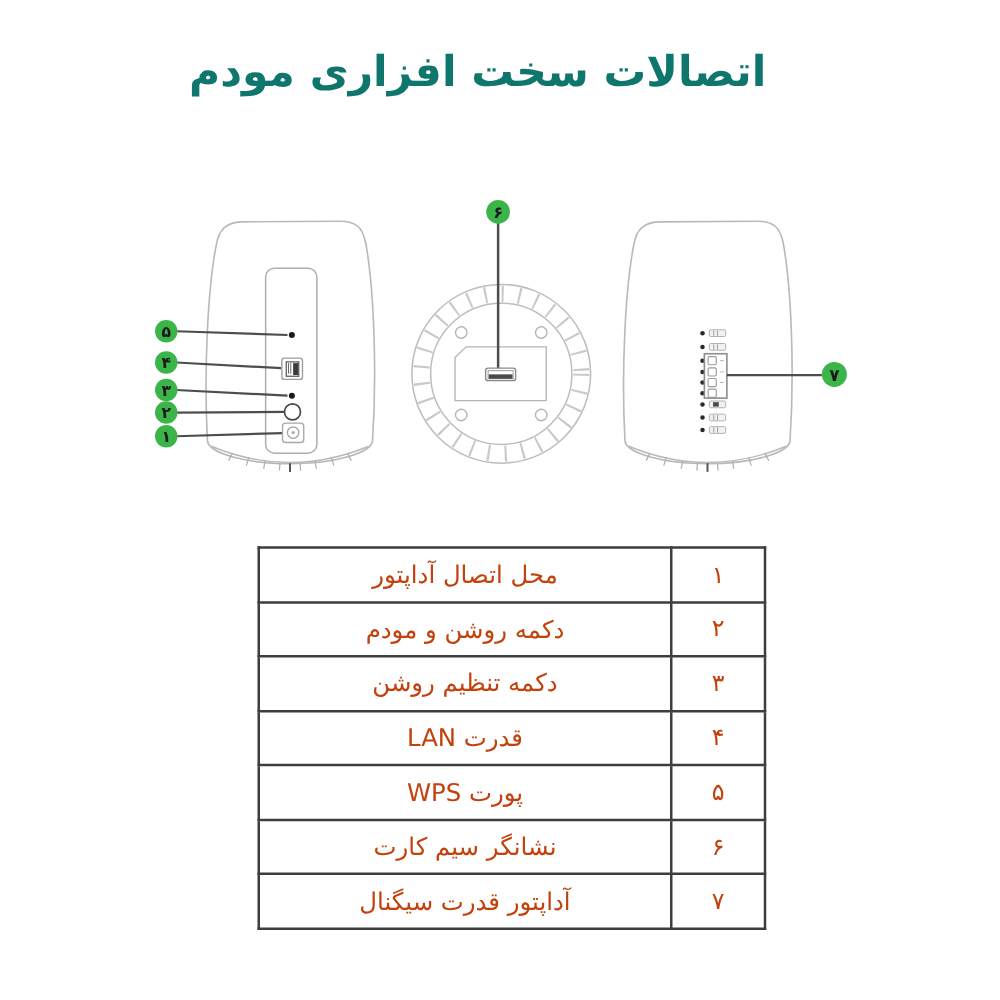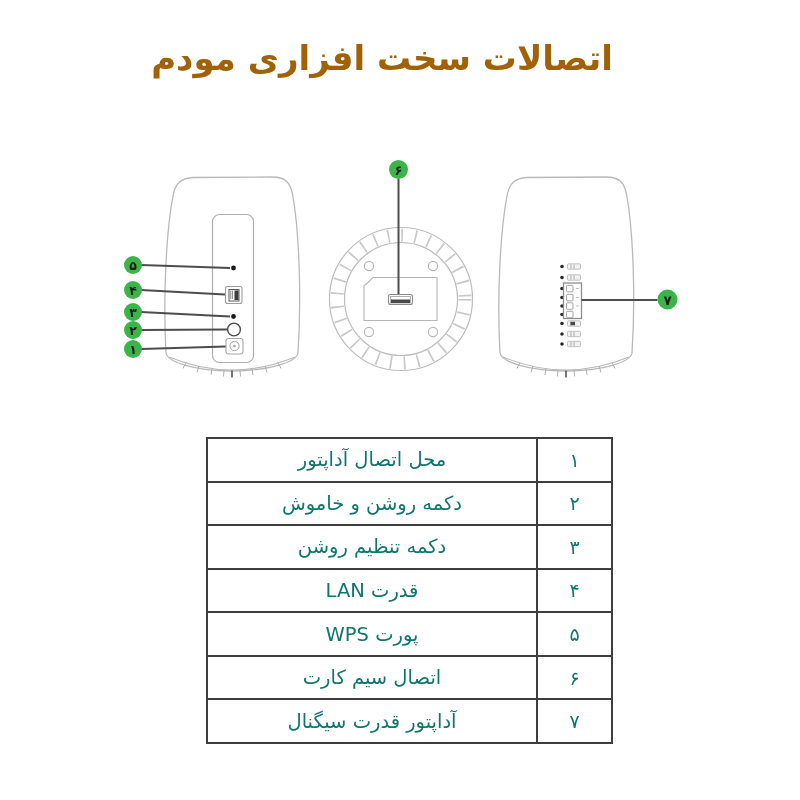--- a/index.html
+++ b/index.html
@@ -1,24 +1,24 @@
 <!DOCTYPE html>
 <html lang="fa"><head>
 <meta charset="utf-8">
 <style>
   html,body{margin:0;padding:0;background:#ffffff;}
   .page{position:relative;width:800px;height:800px;background:#ffffff;overflow:hidden;
         font-family:"DejaVu Sans","Liberation Sans",sans-serif;}
   .title{position:absolute;top:38px;right:187px;margin:0;direction:rtl;
-         font-size:34px;font-weight:bold;color:#a16207;letter-spacing:0;}
+         font-size:34px;font-weight:bold;color:#0f766e;letter-spacing:0;}
   .diagram{position:absolute;top:0;left:0;}
   .table-wrap{position:absolute;top:437px;left:206px;width:407px;height:307px;direction:rtl;}
   table.legend{width:407px;height:307px;border-collapse:collapse;table-layout:fixed;direction:rtl;}
   table.legend td{border:2px solid #3e3e3e;text-align:center;vertical-align:middle;
-                  color:#0f766e;background:#ffffff;}
+                  color:#c2410c;background:#ffffff;}
   td.numcol{width:71px;font-size:19px;}
   td.desccol{font-size:19.5px;}
   .sketch{stroke:#b9b9b9;fill:#ffffff;}
 </style>
 </head>
 <body>
 
 <div class="page">
 
   <h1 class="title">اتصالات سخت افزاری مودم</h1>
@@ -189,37 +189,37 @@
 
   <div class="table-wrap">
     <table class="legend">
       <tbody>
         <tr>
           <td class="numcol">۱</td>
           <td class="desccol">محل اتصال آداپتور</td>
         </tr>
         <tr>
           <td class="numcol">۲</td>
-          <td class="desccol">دکمه روشن و خاموش</td>
+          <td class="desccol">دکمه روشن و مودم</td>
         </tr>
         <tr>
           <td class="numcol">۳</td>
           <td class="desccol">دکمه تنظیم روشن</td>
         </tr>
         <tr>
           <td class="numcol">۴</td>
           <td class="desccol">قدرت LAN</td>
         </tr>
         <tr>
           <td class="numcol">۵</td>
           <td class="desccol">پورت WPS</td>
         </tr>
         <tr>
           <td class="numcol">۶</td>
-          <td class="desccol">اتصال سیم کارت</td>
+          <td class="desccol">نشانگر سیم کارت</td>
         </tr>
         <tr>
           <td class="numcol">۷</td>
           <td class="desccol">آداپتور قدرت سیگنال</td>
         </tr>
       </tbody>
     </table>
   </div>
 
 </div>

